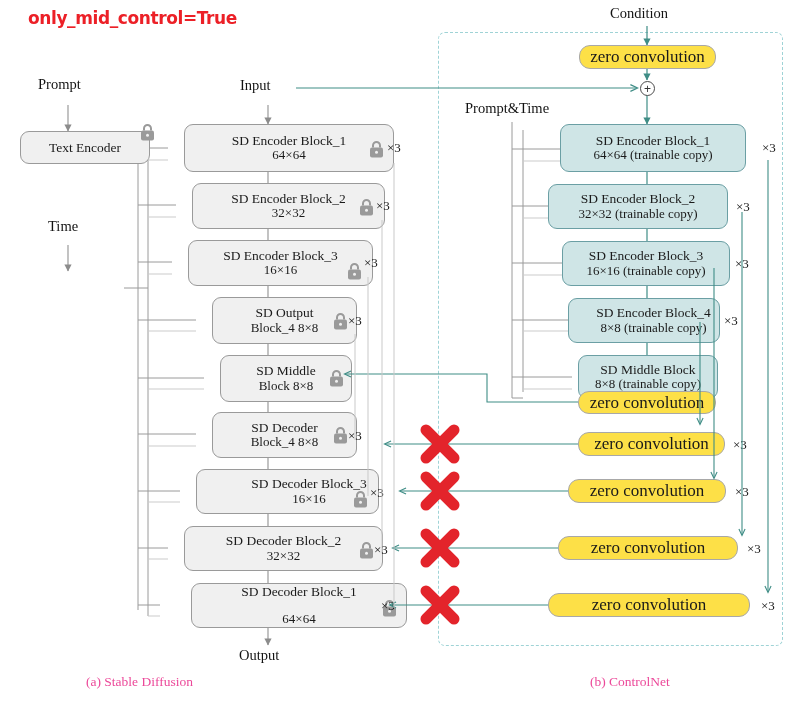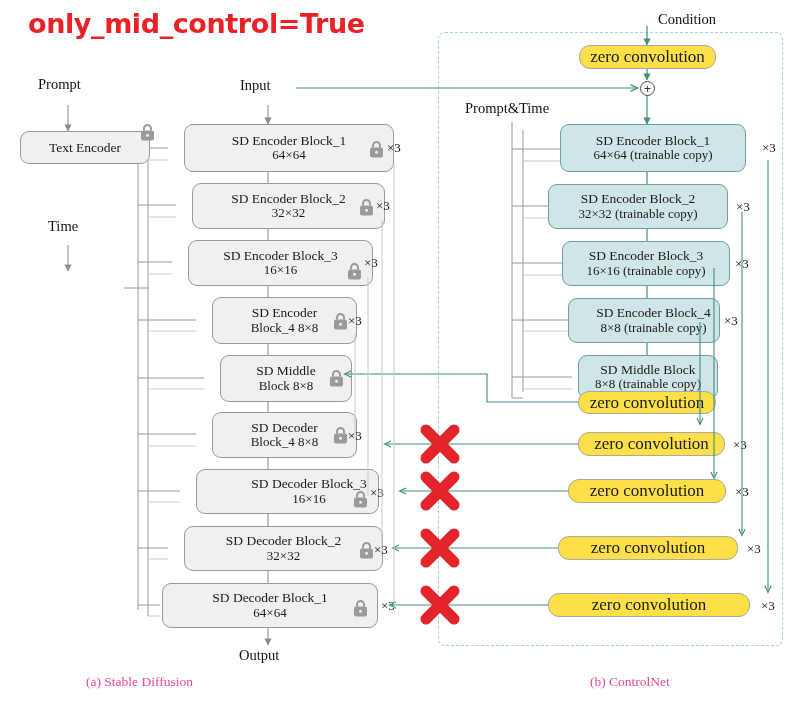--- a/index.html
+++ b/index.html
@@ -15,21 +15,21 @@
     font-family: "Liberation Serif", "DejaVu Serif", serif;
     overflow: hidden;
   }
   
   #title {
     position: absolute;
     left: 28px;
     top: 8px;
     font-family: "DejaVu Sans", "Liberation Sans", sans-serif;
     font-weight: bold;
-    font-size: 27px;
+    font-size: 17px;
     color: #ec2027;
     letter-spacing: -0.4px;
     white-space: nowrap;
   }
   
   .node {
     position: absolute;
     box-sizing: border-box;
     border-radius: 9px;
     display: flex;
@@ -253,21 +253,21 @@
       <path d="M355,334 L355,440"></path>
     </g>
   </svg>
 
   <div id="title">only_mid_control=True</div>
 
   <div class="lbl" style="left:38px; top:76px;">Prompt</div>
   <div class="lbl" style="left:48px; top:218px;">Time</div>
   <div class="lbl" style="left:240px; top:77px;">Input</div>
   <div class="lbl" style="left:239px; top:647px;">Output</div>
-  <div class="lbl" style="left:610px; top:11px;margin-left:48px;">Condition</div>
+  <div class="lbl" style="left:610px; top:5px;">Condition</div>
   <div class="lbl" style="left:465px; top:100px;">Prompt&amp;Time</div>
   <div class="plus" style="left:640px; top:81px;">+</div>
 
   <div class="caption" style="left:86px; top:674px;">(a) Stable Diffusion</div>
   <div class="caption" style="left:590px; top:674px;">(b) ControlNet</div>
 
   <div class="node sd" style="left:4px;  top:131px; width:130px; height:33px;">
     <span>Text Encoder</span>
     <span class="lock" style="right:-6px; top:-8px;">
       <svg viewBox="0 0 15 17">
@@ -311,21 +311,21 @@
       <svg viewBox="0 0 15 17">
           <rect x="1" y="6.5" width="13" height="10" rx="2" fill="#9a9a9a"></rect>
           <path d="M4,6.5 v-2 a3.5,3.5 0 0 1 7,0 v2" fill="none" stroke="#9a9a9a" stroke-width="2"></path>
           <circle cx="7.5" cy="11.2" r="1.5" fill="#f0f0f0"></circle>
         </svg>
     </span>
   </div>
   <div class="x3" style="left:364px; top:255px;">×3</div>
 
   <div class="node sd" style="left:196px; top:297px; width:145px; height:47px;">
-    <span>SD Encoder</span>
+    <span>SD Output</span>
     <span class="l2">Block_4 8×8</span>
     <span class="lock" style="right:8px; top:15px;">
       <svg viewBox="0 0 15 17">
           <rect x="1" y="6.5" width="13" height="10" rx="2" fill="#9a9a9a"></rect>
           <path d="M4,6.5 v-2 a3.5,3.5 0 0 1 7,0 v2" fill="none" stroke="#9a9a9a" stroke-width="2"></path>
           <circle cx="7.5" cy="11.2" r="1.5" fill="#f0f0f0"></circle>
         </svg>
     </span>
   </div>
   <div class="x3" style="left:348px; top:313px;">×3</div>
@@ -374,21 +374,21 @@
     <span class="lock" style="right:8px; top:15px;">
       <svg viewBox="0 0 15 17">
           <rect x="1" y="6.5" width="13" height="10" rx="2" fill="#9a9a9a"></rect>
           <path d="M4,6.5 v-2 a3.5,3.5 0 0 1 7,0 v2" fill="none" stroke="#9a9a9a" stroke-width="2"></path>
           <circle cx="7.5" cy="11.2" r="1.5" fill="#f0f0f0"></circle>
         </svg>
     </span>
   </div>
   <div class="x3" style="left:374px; top:542px;">×3</div>
 
-  <div class="node sd" style="left:146px; top:583px; width:216px; height:45px;">
+  <div class="node sd" style="left:175px; top:583px; width:216px; height:45px;justify-content:space-between;">
     <span>SD Decoder Block_1</span>
     <span class="l2">64×64</span>
     <span class="lock" style="right:9px; top:16px;">
       <svg viewBox="0 0 15 17">
           <rect x="1" y="6.5" width="13" height="10" rx="2" fill="#9a9a9a"></rect>
           <path d="M4,6.5 v-2 a3.5,3.5 0 0 1 7,0 v2" fill="none" stroke="#9a9a9a" stroke-width="2"></path>
           <circle cx="7.5" cy="11.2" r="1.5" fill="#f0f0f0"></circle>
         </svg>
     </span>
   </div>

